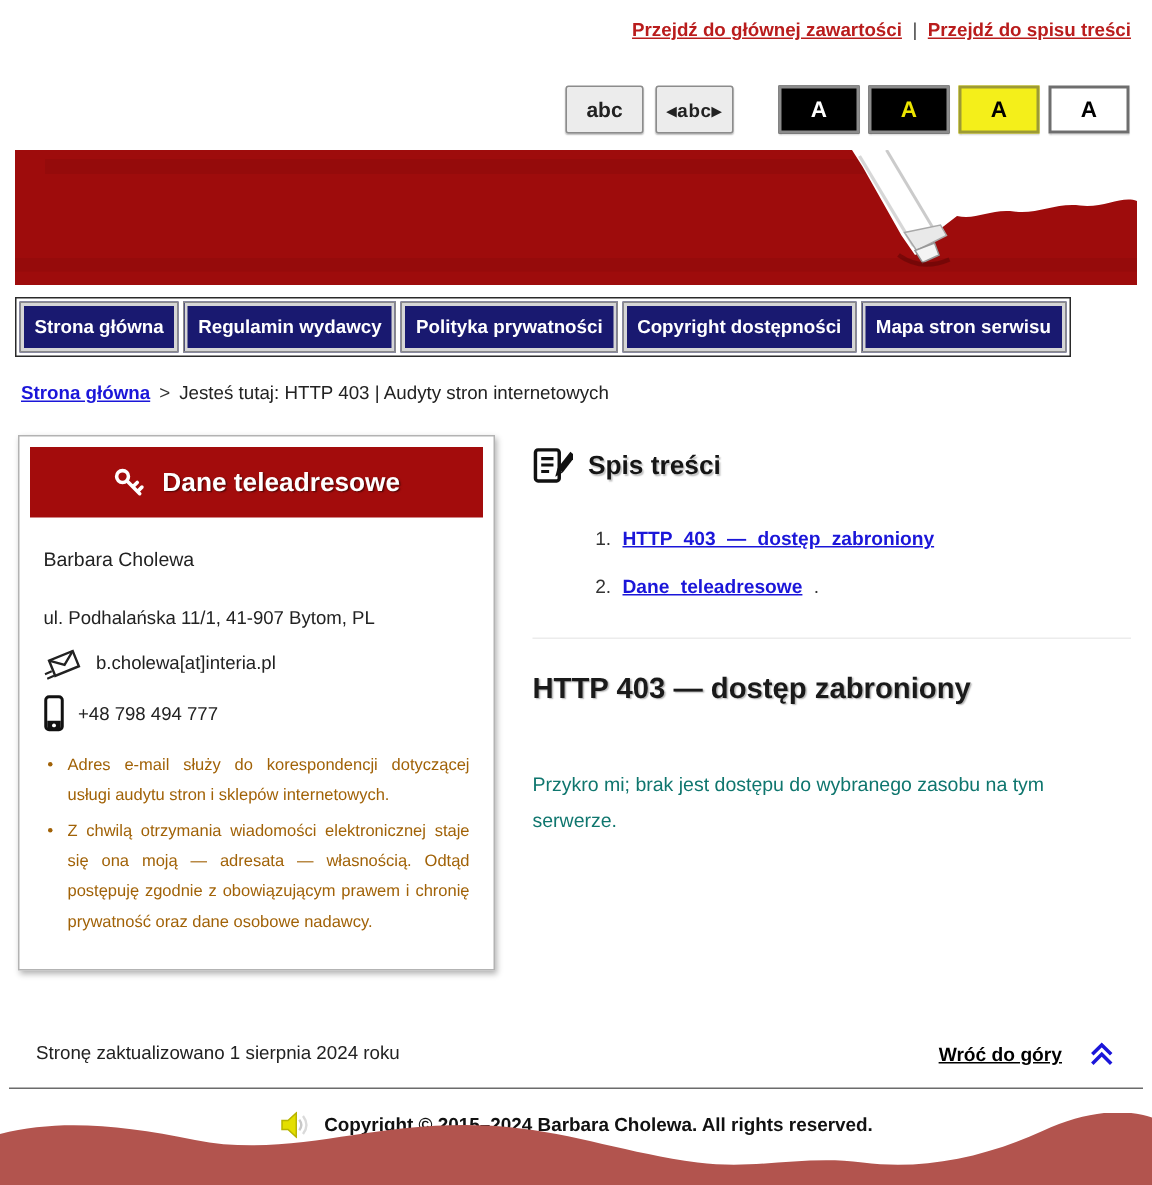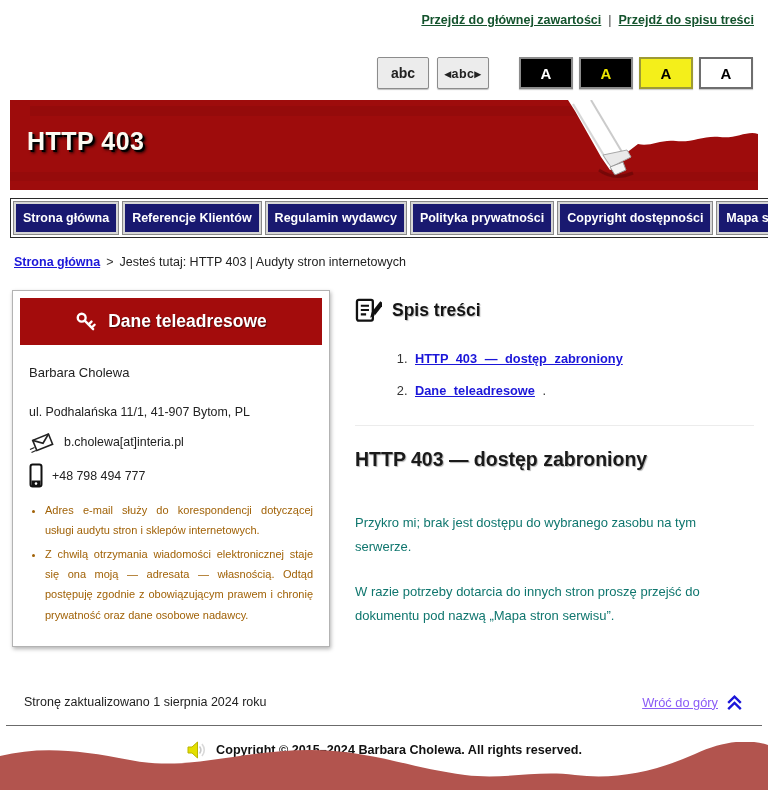--- a/index.html
+++ b/index.html
@@ -2,21 +2,21 @@
 <html lang="pl"><head>
 <meta charset="utf-8">
 <style>
   * { margin:0; padding:0; box-sizing:border-box; }
   html,body { width:768px; height:790px; overflow:hidden; background:#fff;
     font-family:"Liberation Sans", sans-serif; color:#1c1c1c; }
   body { position:relative; }
 
   
   .skip-links { padding:13px 14px 0 0; text-align:right; font-size:12.5px; font-weight:bold; }
-  .skip-links a { color:#14532d; text-decoration:underline;text-align:center; }
+  .skip-links a { color:#b91c1c; text-decoration:underline;text-align:center; }
   .skip-sep { color:#444; font-weight:normal; margin:0 7px; }
 
   
   .a11y-row { display:flex; justify-content:flex-end; align-items:center; margin-top:30px; padding-right:15px;margin-left:40px; }
   .abc-group { display:flex; gap:8px; margin-right:30px; }
   .abc-btn { width:52px; height:32px; background:#ececec; border:1px solid #8c8c8c; border-radius:2px;
     font-family:"Liberation Sans",sans-serif; font-weight:bold; font-size:14px; color:#222;
     box-shadow:0 1px 1px rgba(0,0,0,.25); cursor:pointer; }
   .abc-btn.wide { font-size:12.5px; letter-spacing:.5px;text-align:center; }
   .contrast-group { display:flex; gap:6px; }
@@ -70,21 +70,21 @@
   .content-divider { border:none; border-top:1px solid #ececec; margin:27px 0 0 0; }
   .main-heading { font-size:19.5px; font-weight:bold; color:#1a1a1a; margin-top:22px;
     text-shadow:1px 1px 1px rgba(0,0,0,.3); }
   .content p { font-size:13px; line-height:1.85; color:#0f766e; }
   .para-1 { margin-top:40px; }
   .para-2 { margin-top:21px; max-width:405px; }
 
   
   .footer-meta { display:flex; justify-content:space-between; align-items:center;
     margin-top:46px; padding:0 24px; font-size:12.5px; color:#222; }
-  .back-top { display:flex; align-items:center; gap:7px; color:#8b5cf6; font-weight:normal;
+  .back-top { display:flex; align-items:center; gap:17px; color:#000000; font-weight:bold;
     text-decoration:underline; font-size:12.8px; }
   .footer-hr { border:none; border-top:1px solid #6b6b6b; margin:14px 6px 0 6px; }
   .copyright { display:flex; justify-content:center; align-items:center; gap:9px; margin-top:15px;
     font-size:12.6px; font-weight:bold; color:#111; }
   .copy-sym { text-decoration:underline dotted; text-underline-offset:3px; }
 
   
   .wave { position:absolute; bottom:0; left:0; width:768px; height:48px; }
   .wave svg { display:block; width:100%; height:100%; }
 
@@ -120,27 +120,25 @@
     <rect x="0" y="0" width="748" height="90" fill="#9e0c0c"></rect>
     <rect x="20" y="6" width="680" height="10" fill="#7c0909" opacity="0.28"></rect>
     <rect x="0" y="72" width="748" height="9" fill="#7c0909" opacity="0.22"></rect>
     <path d="M558,0 L748,0 L748,34 C738,30 726,39 710,37 C694,35 682,43 666,41 C650,39 641,47 628,44 L615,54 C611,62 606,68 600,70 L591,57 L565,11 L558,0 Z" fill="#ffffff"></path>
     <path d="M563,4 L599,64" stroke="#d7d7d7" stroke-width="2.2" fill="none"></path>
     <path d="M581,0 L612,52" stroke="#cbcbcb" stroke-width="2" fill="none"></path>
     <path d="M593,55 L617,50 L621,57 L601,67 Z" fill="#e9e9e9" stroke="#a8a8a8" stroke-width="1"></path>
     <path d="M600,67 L613,62 L616,70 L605,75 Z" fill="#f4f4f4" stroke="#979797" stroke-width="1"></path>
     <path d="M589,70 Q604,81 623,73" stroke="#5c0606" stroke-width="3" fill="none" opacity="0.55"></path>
   </svg>
-  <div class="banner-title">HTTP 403</div>
 </div>
 
 
 <div class="nav-bar">
   <button class="nav-btn">Strona główna</button>
-  <button class="nav-btn">Referencje Klientów</button>
   <button class="nav-btn">Regulamin wydawcy</button>
   <button class="nav-btn">Polityka prywatności</button>
   <button class="nav-btn">Copyright dostępności</button>
   <button class="nav-btn">Mapa stron serwisu</button>
 </div>
 
 
 <div class="breadcrumb">
   <a href="#">Strona główna</a><span class="crumb-sep">&gt;</span><span>Jesteś tutaj: HTTP 403 | Audyty stron internetowych</span>
 </div>
@@ -198,21 +196,20 @@
 
     <ol class="toc-list">
       <li><a href="#">HTTP 403 — dostęp zabroniony</a><span></span></li>
       <li><a href="#">Dane teleadresowe</a><span> .</span></li>
     </ol>
 
     <hr class="content-divider">
 
     <h1 class="main-heading">HTTP 403 — dostęp zabroniony</h1>
     <p class="para-1">Przykro mi; brak jest dostępu do wybranego zasobu na tym serwerze.</p>
-    <p class="para-2">W razie potrzeby dotarcia do innych stron proszę przejść do dokumentu pod nazwą „Mapa stron serwisu”.</p>
   </main>
 </div>
 
 
 <div class="footer-meta">
   <span>Stronę zaktualizowano 1 sierpnia 2024 roku</span>
   <a href="#" class="back-top">
     <span>Wróć do góry</span>
     <svg class="icon" width="19" height="18" viewBox="0 0 20 20">
       <path d="M3,11 L10,4 L17,11" stroke="#1b16d9" stroke-width="2.6" fill="none"></path>

